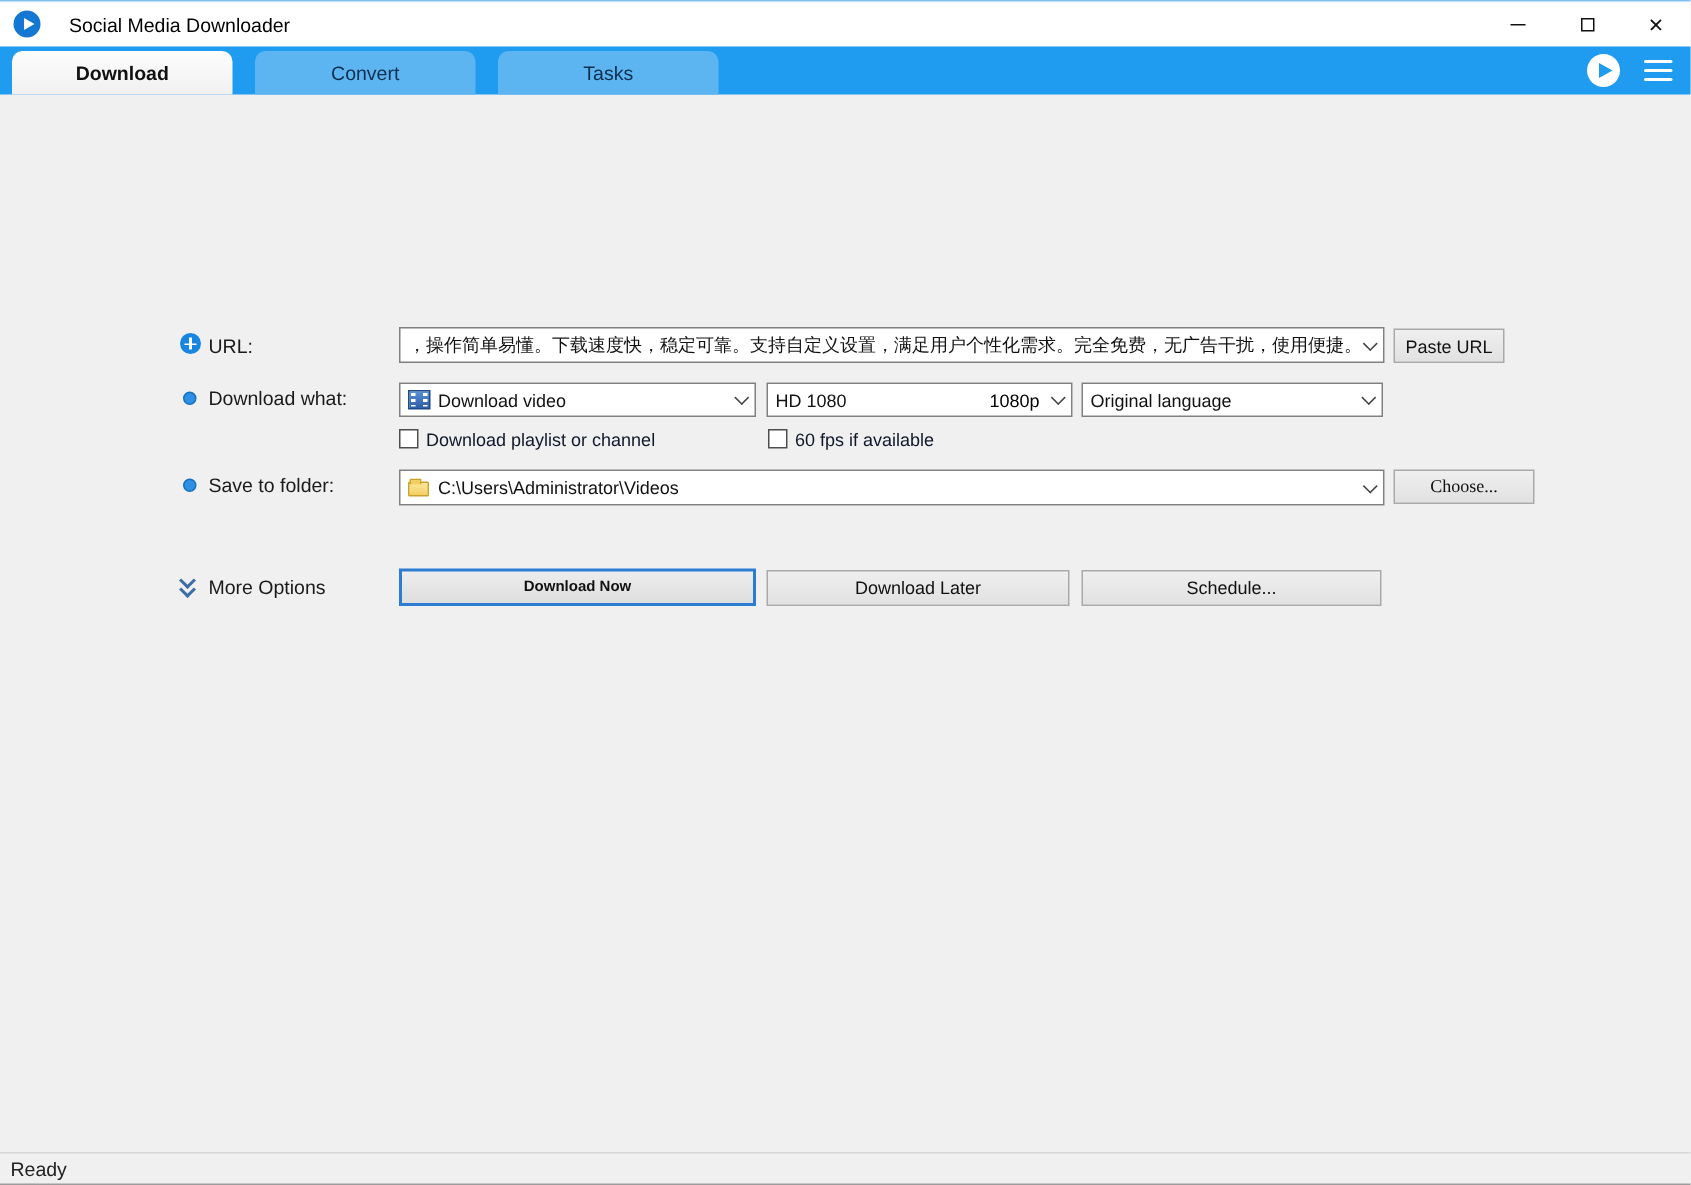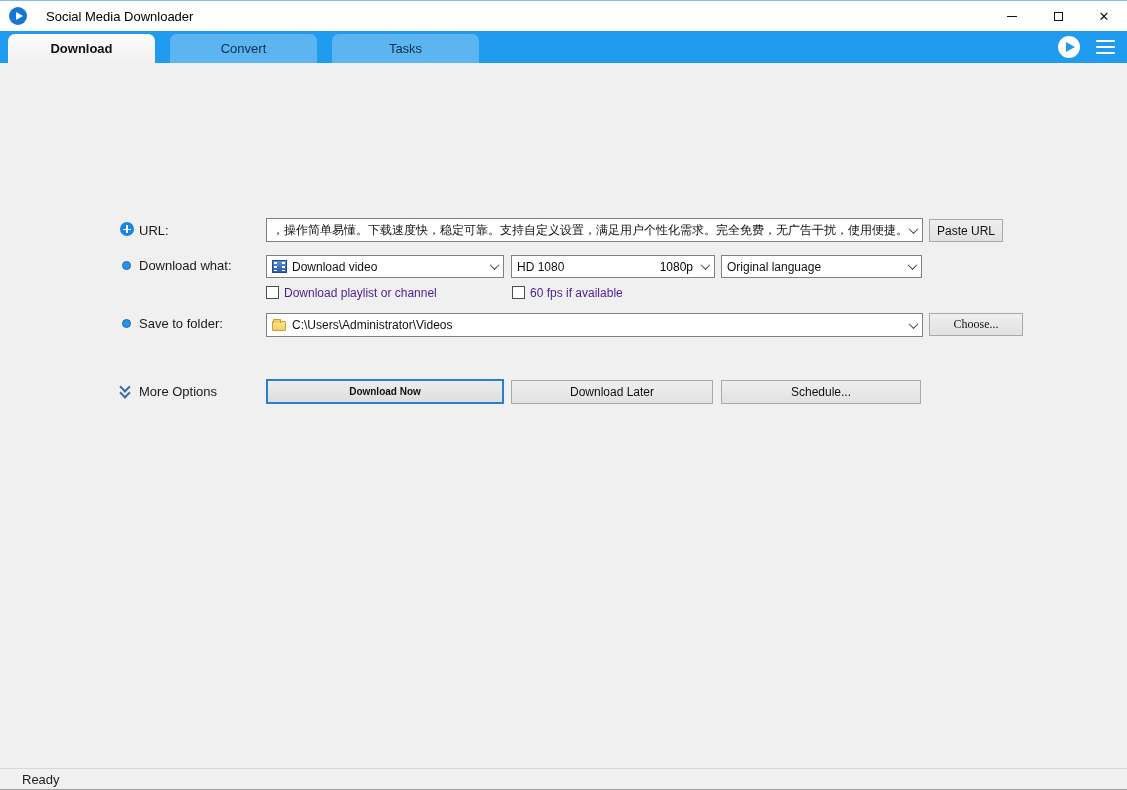--- a/index.html
+++ b/index.html
@@ -122,36 +122,36 @@
   }
   .btn.primary {
     border:2px solid #2b7cd3; font-weight:bold; font-size:10px;
     background:linear-gradient(#ededed,#dedede);
   }
 
   .checkbox {
     position:absolute; width:13px; height:13px; background:#fff; border:1px solid #4d4d4d;
     cursor:pointer;
   }
-  .cb-label { position:absolute; font-size:12px; color:#4c1d95; }
+  .cb-label { position:absolute; font-size:12px; color:#0f172a; }
 
   .dbl-chev { position:absolute; width:14px; height:16px; cursor:pointer; }
   .dbl-chev i {
     position:absolute; left:2px; width:8px; height:8px;
     border-right:2px solid #3c6ea5; border-bottom:2px solid #3c6ea5;
     transform:rotate(45deg);
   }
   .dbl-chev i:nth-child(1){ top:0; }
   .dbl-chev i:nth-child(2){ top:6px; }
 
   
   .statusbar {
     position:absolute; left:0; right:0; bottom:0; height:22px;
     background:#f0f0f0; border-top:1px solid #d7d7d7; border-bottom:1px solid #9c9c9c;
-    display:flex; align-items:center; font-size:13px; color:#222; padding-left:22px;
+    display:flex; align-items:center; font-size:13px; color:#222; padding-left:7px;
   }
 </style>
 </head>
 <body>
 
 <div class="titlebar">
   <div class="app-icon"></div>
   <span class="title-text">Social Media Downloader</span>
   <div class="win-controls">
     <div class="win-btn">

